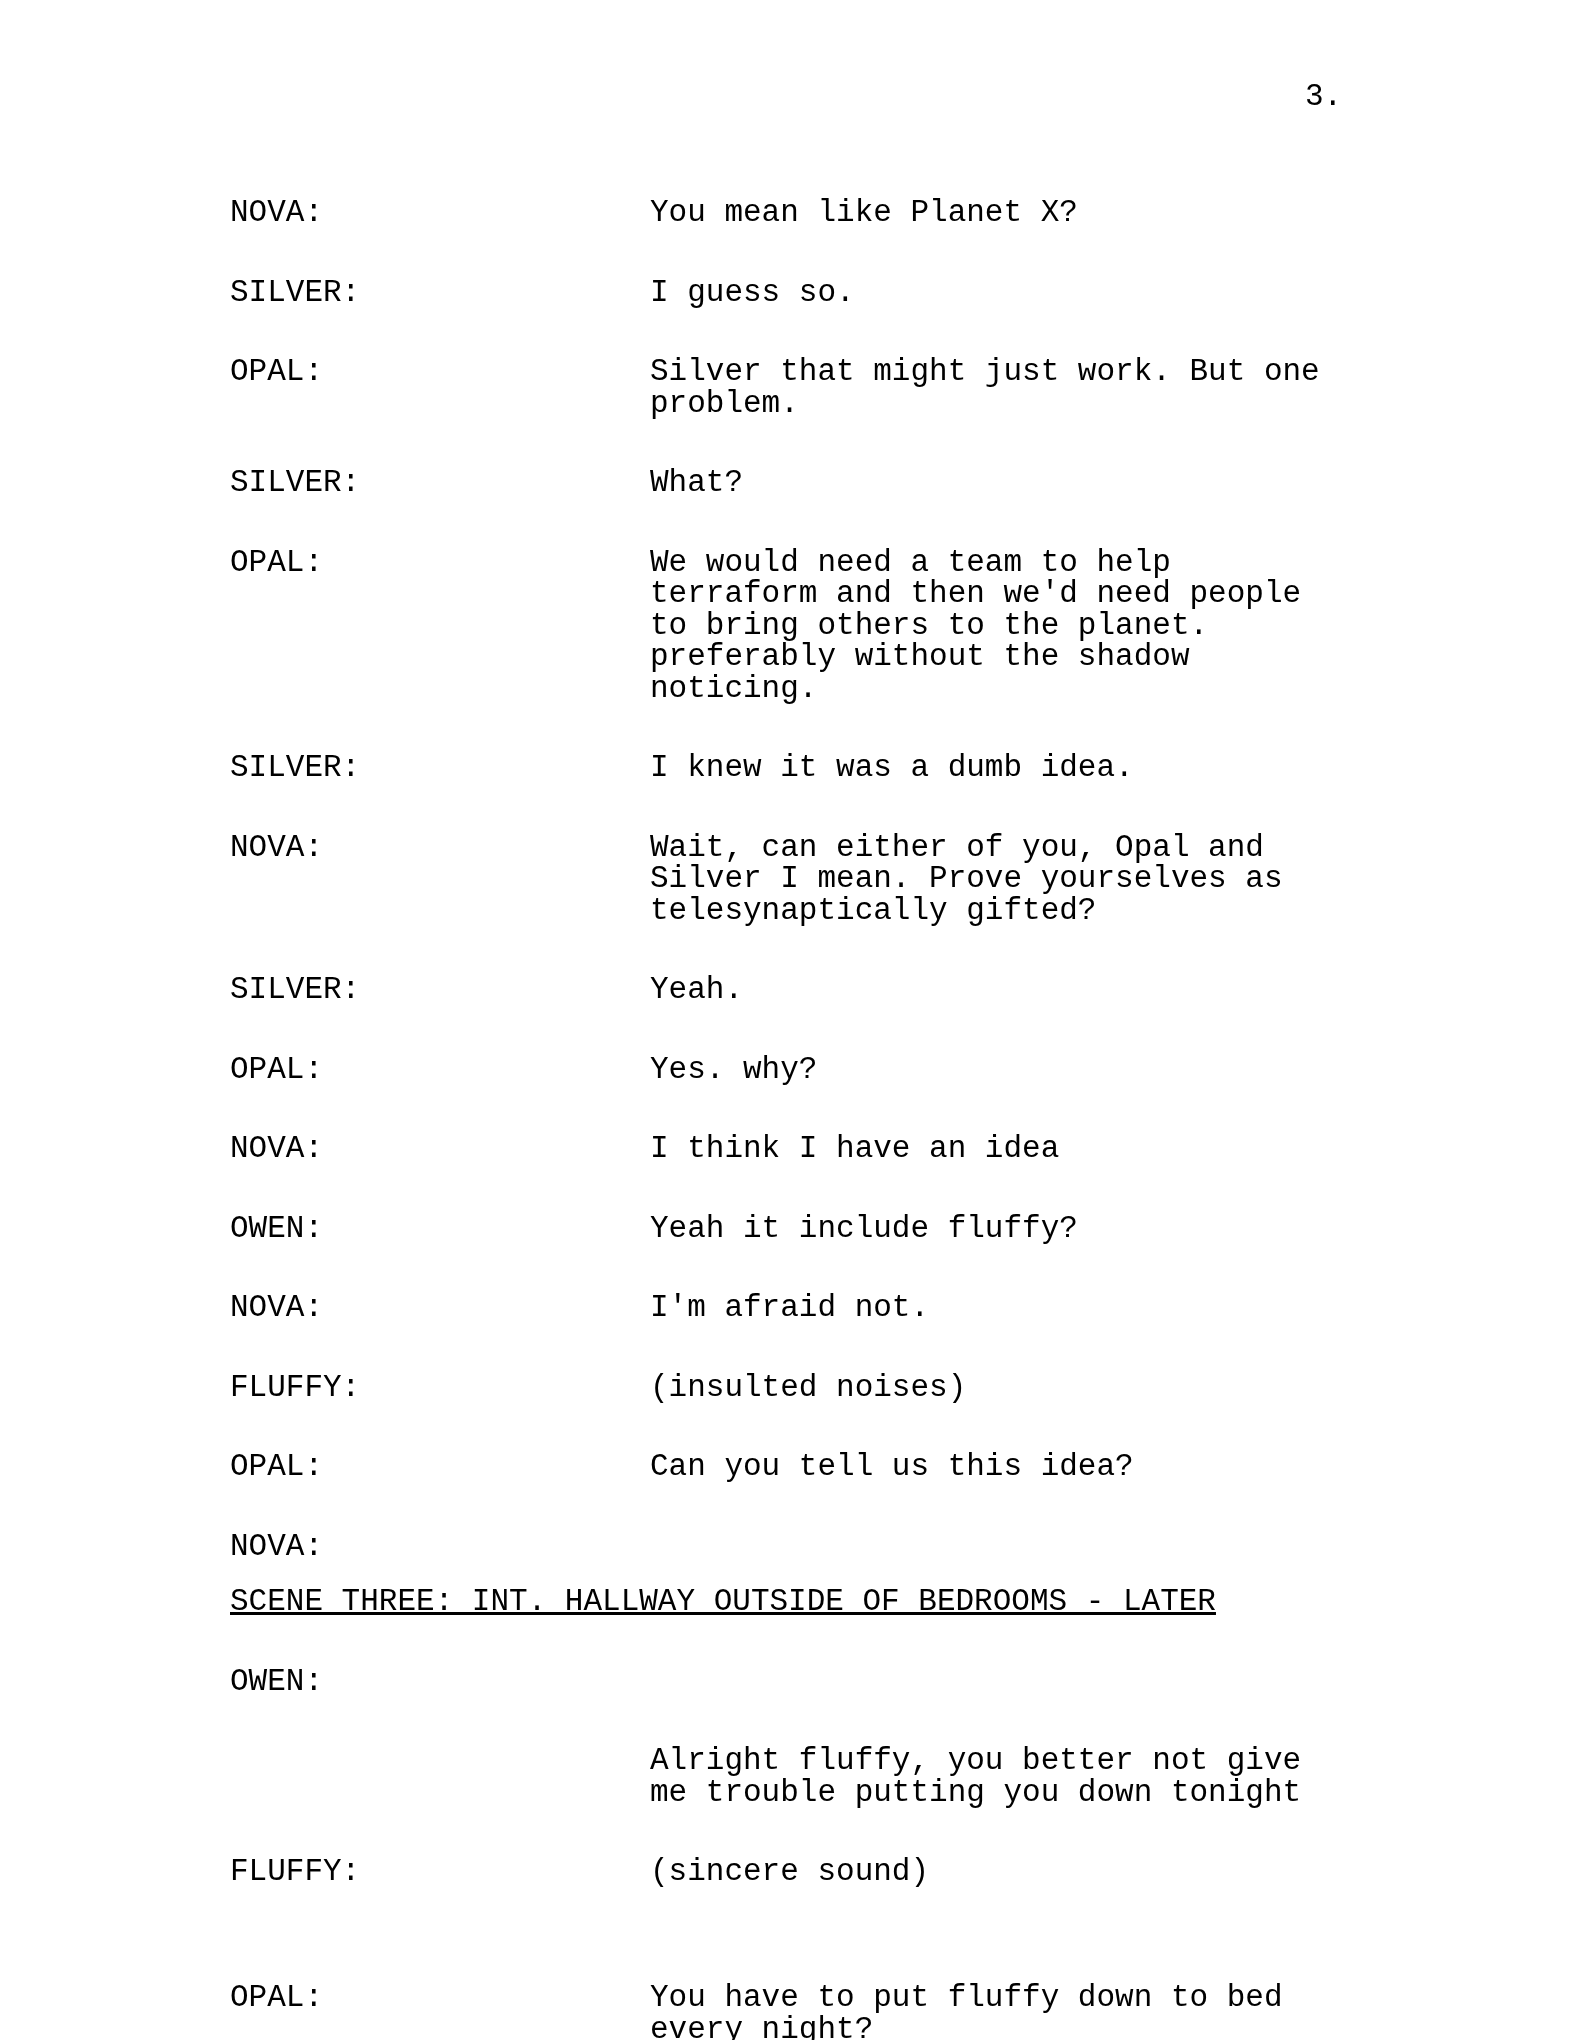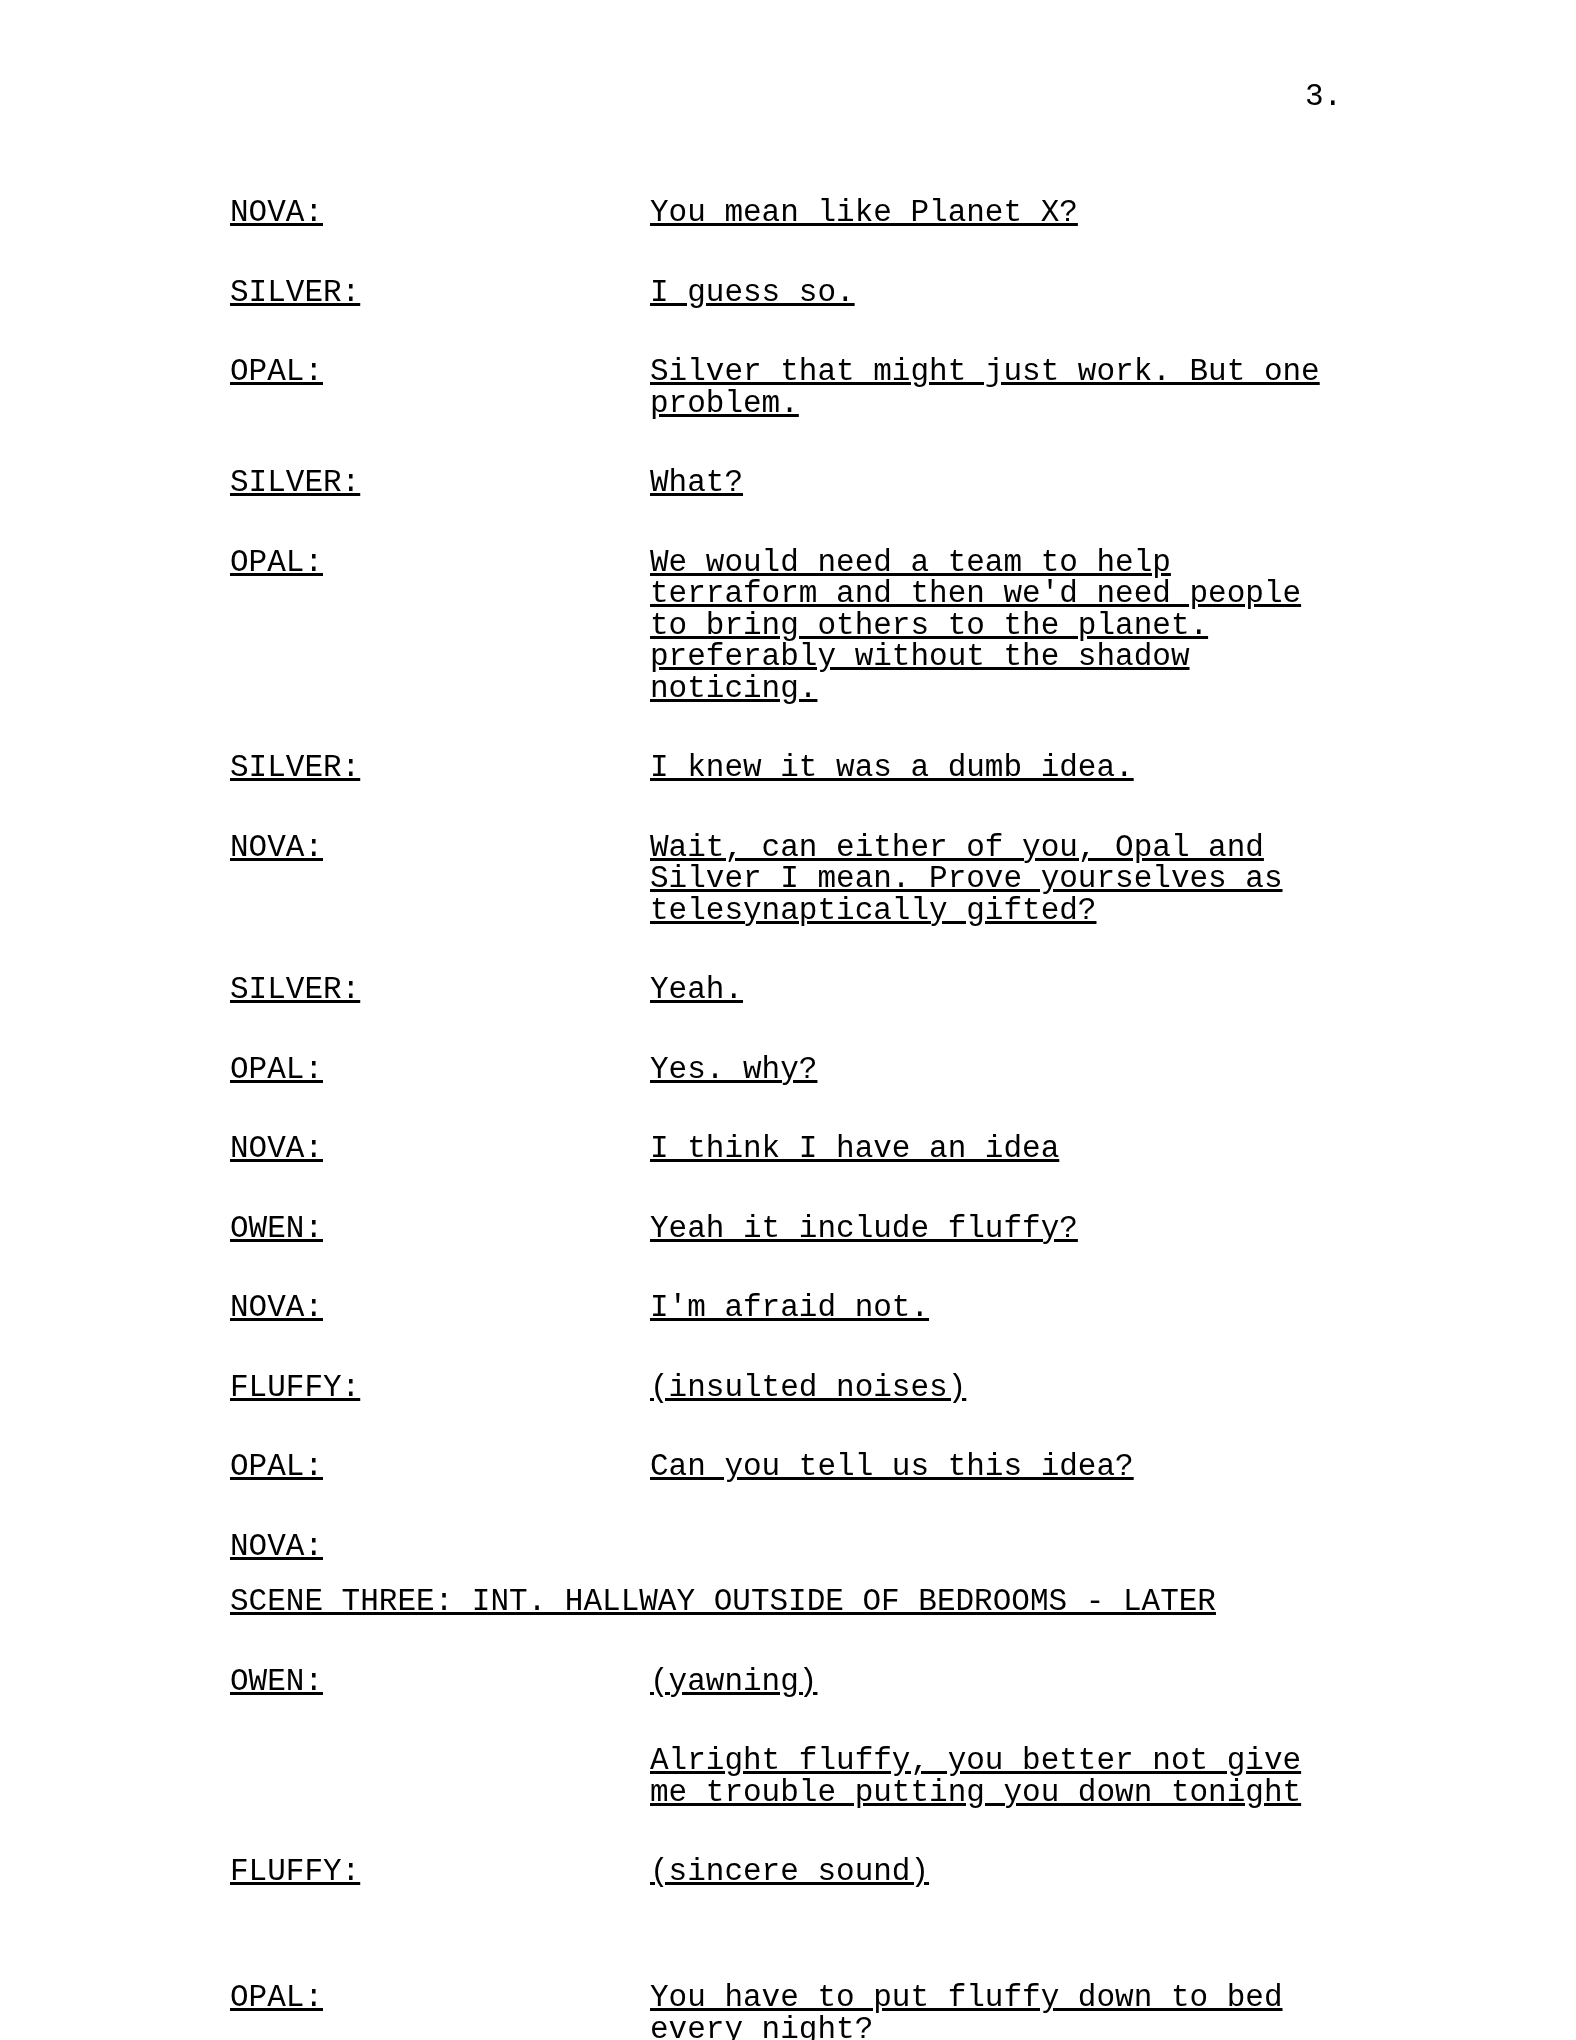--- a/index.html
+++ b/index.html
@@ -25,21 +25,20 @@
     white-space: pre;
   }
   .script-body {
     position: absolute;
     top: 197px;
     left: 230px;
     width: 1130px;
   }
   .block {
     margin-top: 31.5px;
-    text-decoration: underline;
   }
   .script-body > :first-child {
     margin-top: 0;
   }
   .cue {
     display: flex;
     align-items: flex-start;
     margin-top: 48px;
   }
   .char {
@@ -145,21 +144,20 @@
   </div>
 
   <div class="block cue">
     <div class="char">NOVA:</div>
   </div>
 
   <div class="block heading">SCENE THREE: INT. HALLWAY OUTSIDE OF BEDROOMS - LATER</div>
 
   <div class="block cue">
     <div class="char">OWEN:</div>
-    <div class="dialogue">(yawning)</div>
   </div>
 
   <div class="block cue">
     <div class="char"></div>
     <div class="dialogue">Alright fluffy, you better not give
 me trouble putting you down tonight</div>
   </div>
 
   <div class="block cue">
     <div class="char">FLUFFY:</div>

